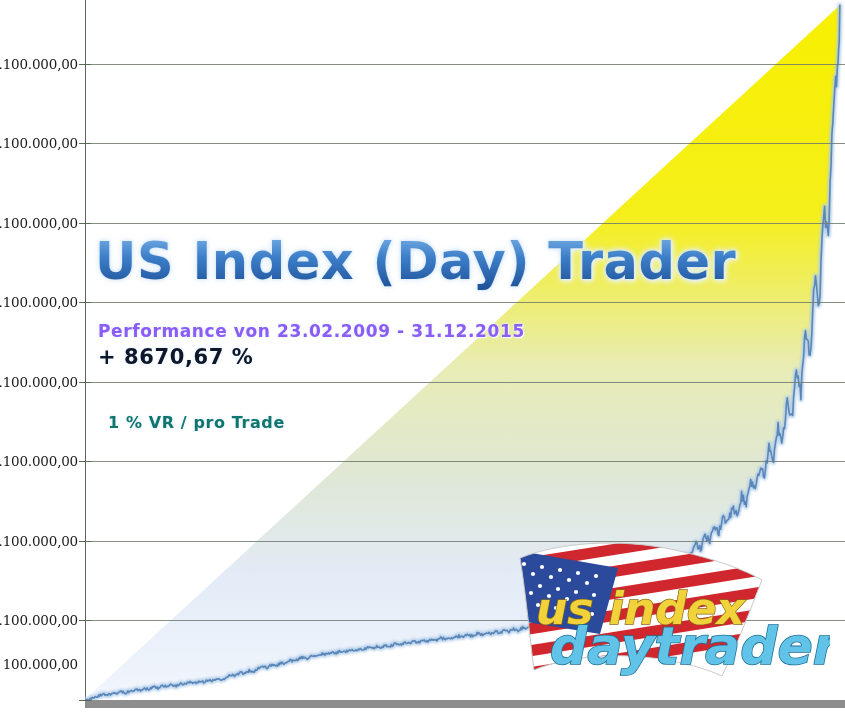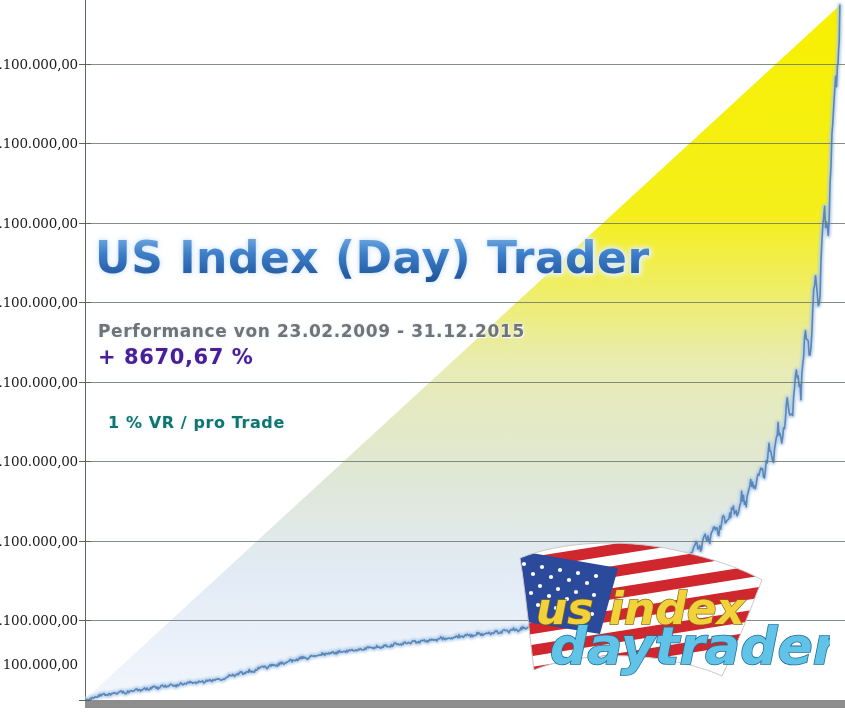--- a/index.html
+++ b/index.html
@@ -23,34 +23,34 @@
   #bottomfill{position:absolute;left:0;top:708px;width:845px;height:9px;
               background:#ffffff;}
   .tickmark{position:absolute;left:79px;width:12px;height:1px;background:#5a6a5a;}
   .gridline{position:absolute;left:0;width:760px;height:1px;
             background:#6e7a6e;opacity:.85;}
 
   
   .wm{position:absolute;white-space:nowrap;font-family:"DejaVu Sans",sans-serif;
       font-weight:bold;}
 
-  #title{left:95px;top:232px;font-size:44px;letter-spacing:.5px;
+  #title{left:95px;top:232px;font-size:51px;letter-spacing:.5px;
          color:#2f6fc4;
          background:linear-gradient(180deg,#7fb4e8 0%,#3d7fc9 42%,#1d4f96 100%);
          -webkit-background-clip:text;background-clip:text;
          -webkit-text-fill-color:transparent;color:transparent;
          filter:drop-shadow(0 0 1.5px #cfe3f7) drop-shadow(0 0 3px #dcebfa)
                 drop-shadow(1px 1px 0 rgba(255,255,255,.75));}
 
   #perf{left:98px;top:321px;font-size:17px;letter-spacing:.6px;
-        color:#737373;
+        color:#8b5cf6;
         text-shadow:0 0 2px #dbeafb,1px 1px 0 #ffffff,0 0 4px #e8f2fd;}
 
   #pct{left:98px;top:345px;font-size:21px;letter-spacing:.6px;
-       color:#4c1d95;
+       color:#0f172a;
        text-shadow:0 0 2px #dbeafb,1px 1px 0 #ffffff,0 0 4px #e8f2fd;}
 
   #vr{left:108px;top:413px;font-size:16px;letter-spacing:.6px;
       color:#0f766e;
       text-shadow:0 0 2px #dbeafb,1px 1px 0 #ffffff,0 0 4px #e8f2fd;}
 
   
   #logo{position:absolute;left:500px;top:536px;width:330px;height:150px;}
   #logo svg{display:block;}
   .logo-us{font-family:"DejaVu Sans",sans-serif;font-weight:bold;

